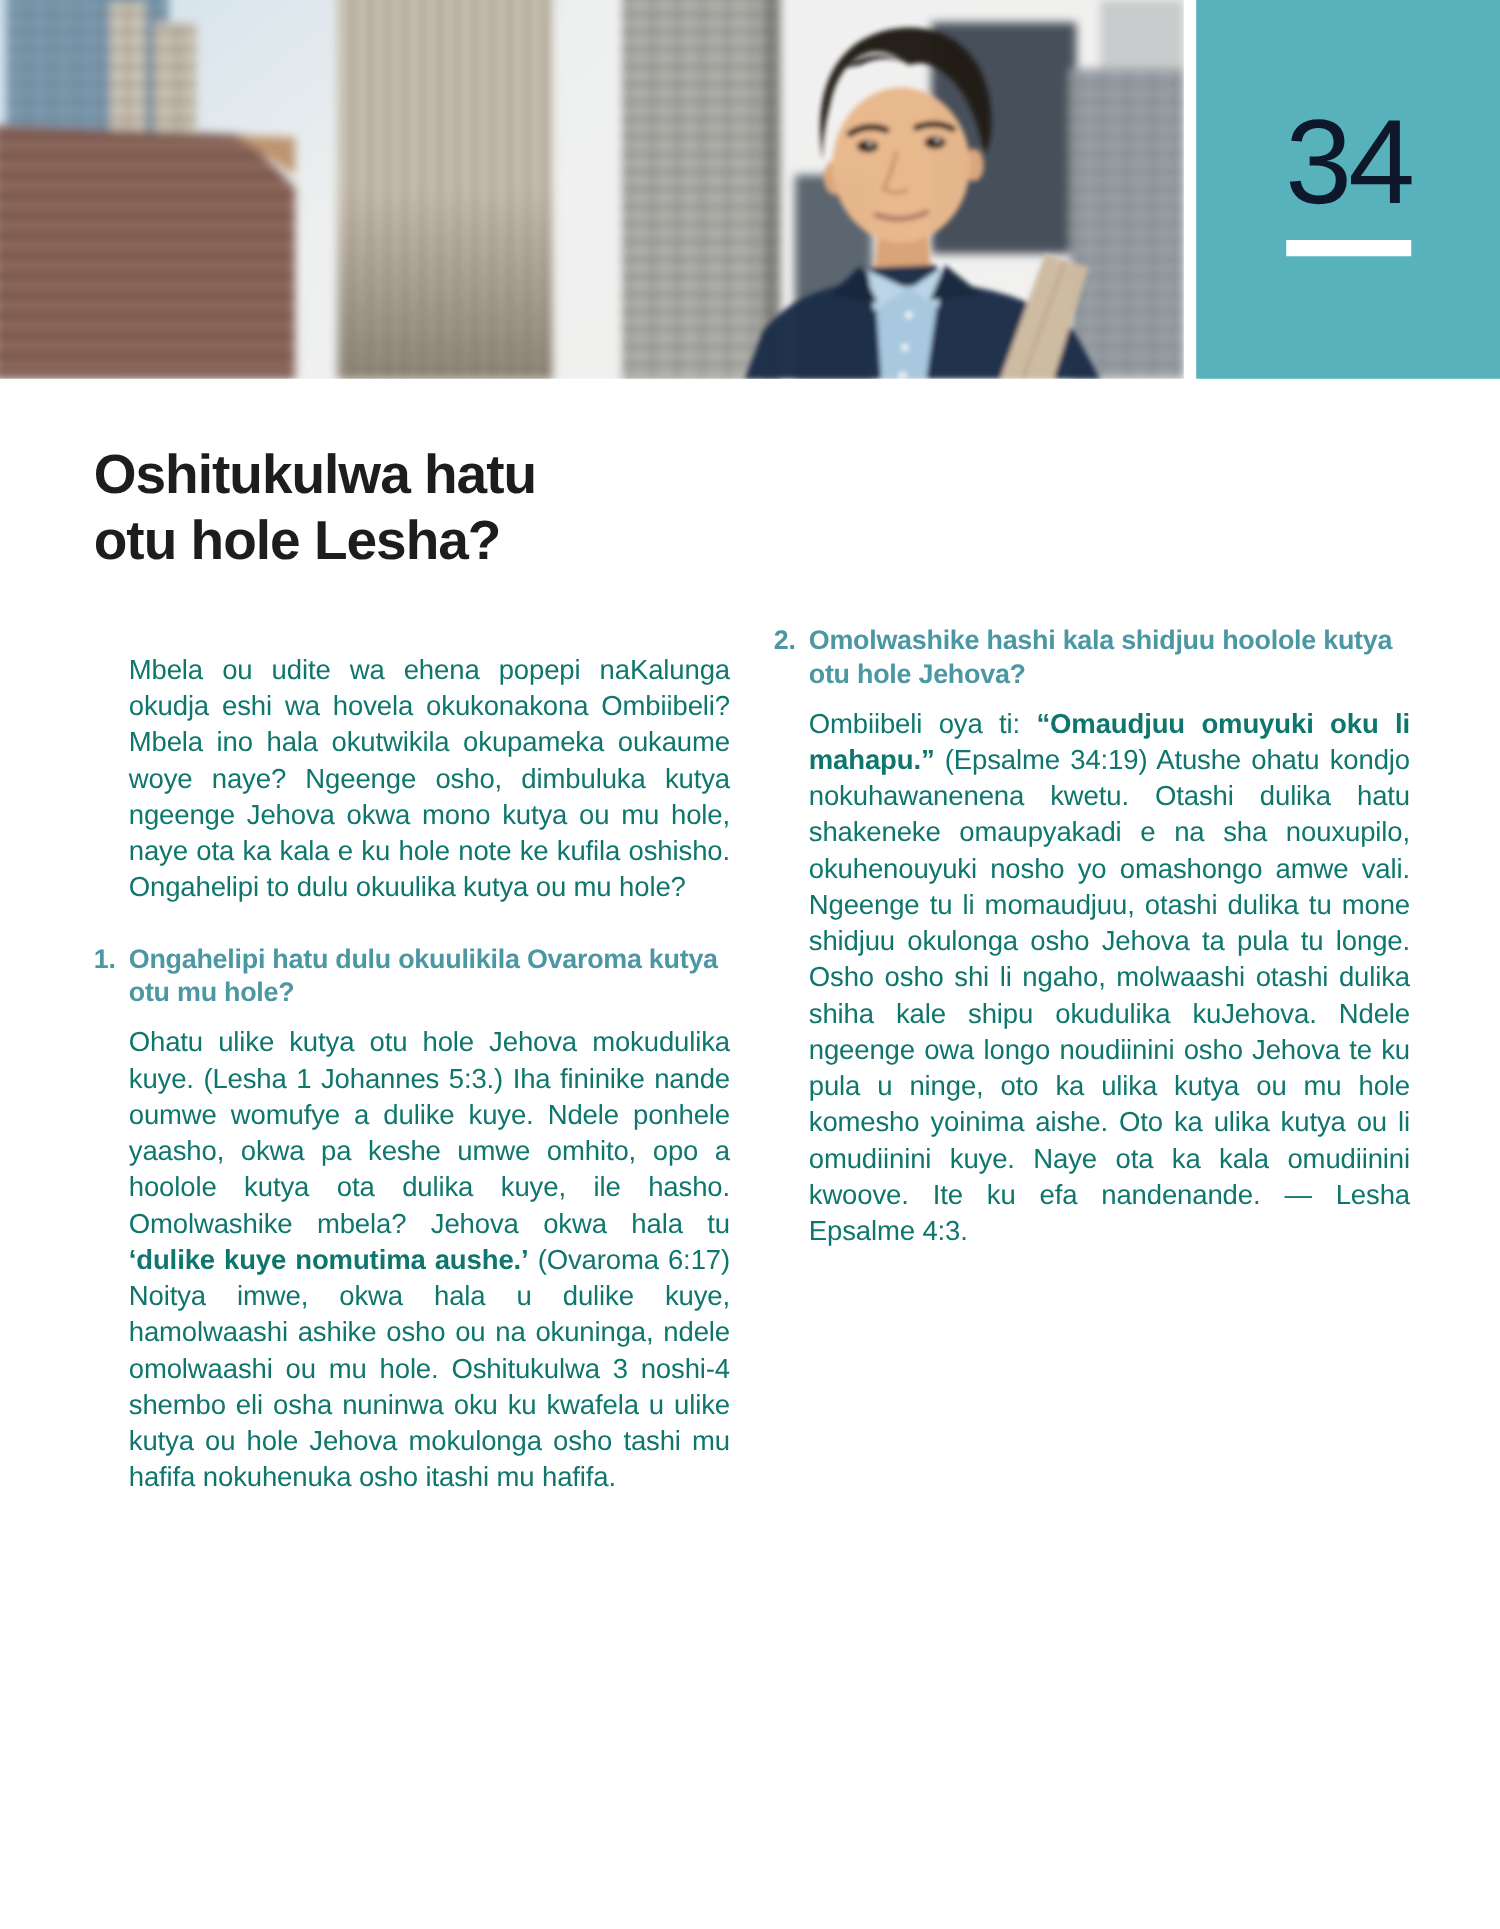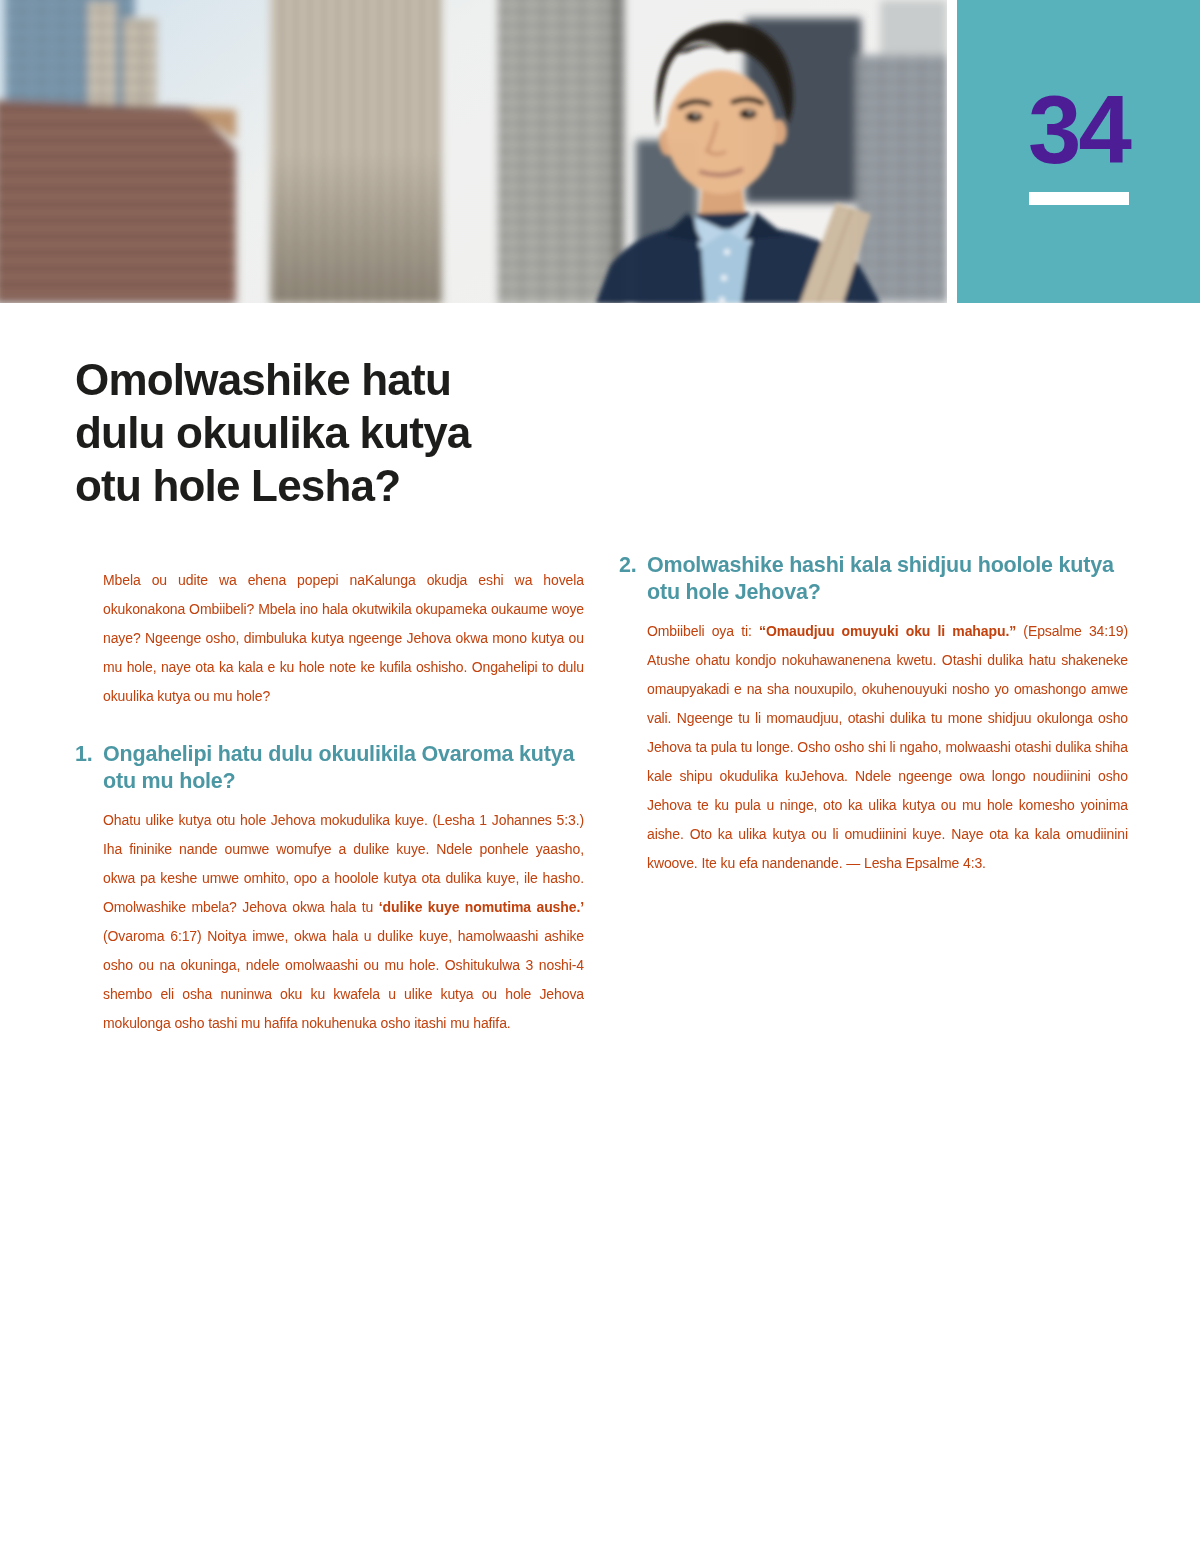--- a/index.html
+++ b/index.html
@@ -10,34 +10,34 @@
   }
   
   .header{position:relative;width:1200px;height:303px;background:#ffffff;}
   .photo{position:absolute;left:0;top:0;width:947px;height:303px;overflow:hidden;}
   .photo svg{display:block;}
   .chapter-block{
     position:absolute;left:957px;top:0;width:243px;height:303px;
     background:#57b2bc;display:flex;flex-direction:column;align-items:center;
   }
   .chapter-number{
-    color:#4c1d95;font-size:96px;font-weight:700;line-height:1;
+    color:#0f172a;font-size:96px;font-weight:400;line-height:1;
     margin-top:82px;letter-spacing:-3px;
   }
   .chapter-underline{width:100px;height:13px;background:#ffffff;margin-top:14px;}
   
   .content{padding:0 72px 0 75px;}
   .page-title{
     margin-top:50px;font-size:44px;line-height:53px;font-weight:700;
     color:#1d1d1b;letter-spacing:-0.8px;
   }
   .columns{display:flex;align-items:flex-start;gap:35px;margin-top:40px;}
   .col{flex:1 1 0;min-width:0;}
   .body-text{
-    font-size:14px;line-height:29px;color:#c2410c;text-align:justify;
+    font-size:22px;line-height:29px;color:#0f766e;text-align:justify;
     letter-spacing:-0.1px;
   }
   .intro{margin-left:28px;}
   .section{margin-top:30px;}
   .col-right .section{margin-top:0;}
   .section-header{
     display:flex;font-size:21.5px;line-height:27px;font-weight:700;
     color:#4b97a3;letter-spacing:-0.2px;
   }
   .section-number{flex:0 0 28px;}
@@ -160,22 +160,21 @@
 
   <div class="chapter-block">
     <div class="chapter-number">34</div>
     <div class="chapter-underline"></div>
   </div>
 </div>
 
 <div class="content">
 
   <h1 class="page-title">
-    <div>Omolwashike hatu</div>
-    <div>dulu okuulika kutya</div>
+    <div>Oshitukulwa hatu</div>
     <div>otu hole Lesha?</div>
   </h1>
 
   <div class="columns">
 
     <div class="col col-left">
       <p class="body-text intro">Mbela ou udite wa ehena popepi naKalunga okudja eshi wa hovela okukonakona Ombiibeli? Mbela ino hala okutwikila okupameka oukaume woye naye? Ngeenge osho, dimbuluka kutya ngeenge Jehova okwa mono kutya ou mu hole, naye ota ka kala e ku hole note ke kufila oshisho. Ongahelipi to dulu okuulika kutya ou mu hole?</p>
 
       <div class="section">
         <div class="section-header">

